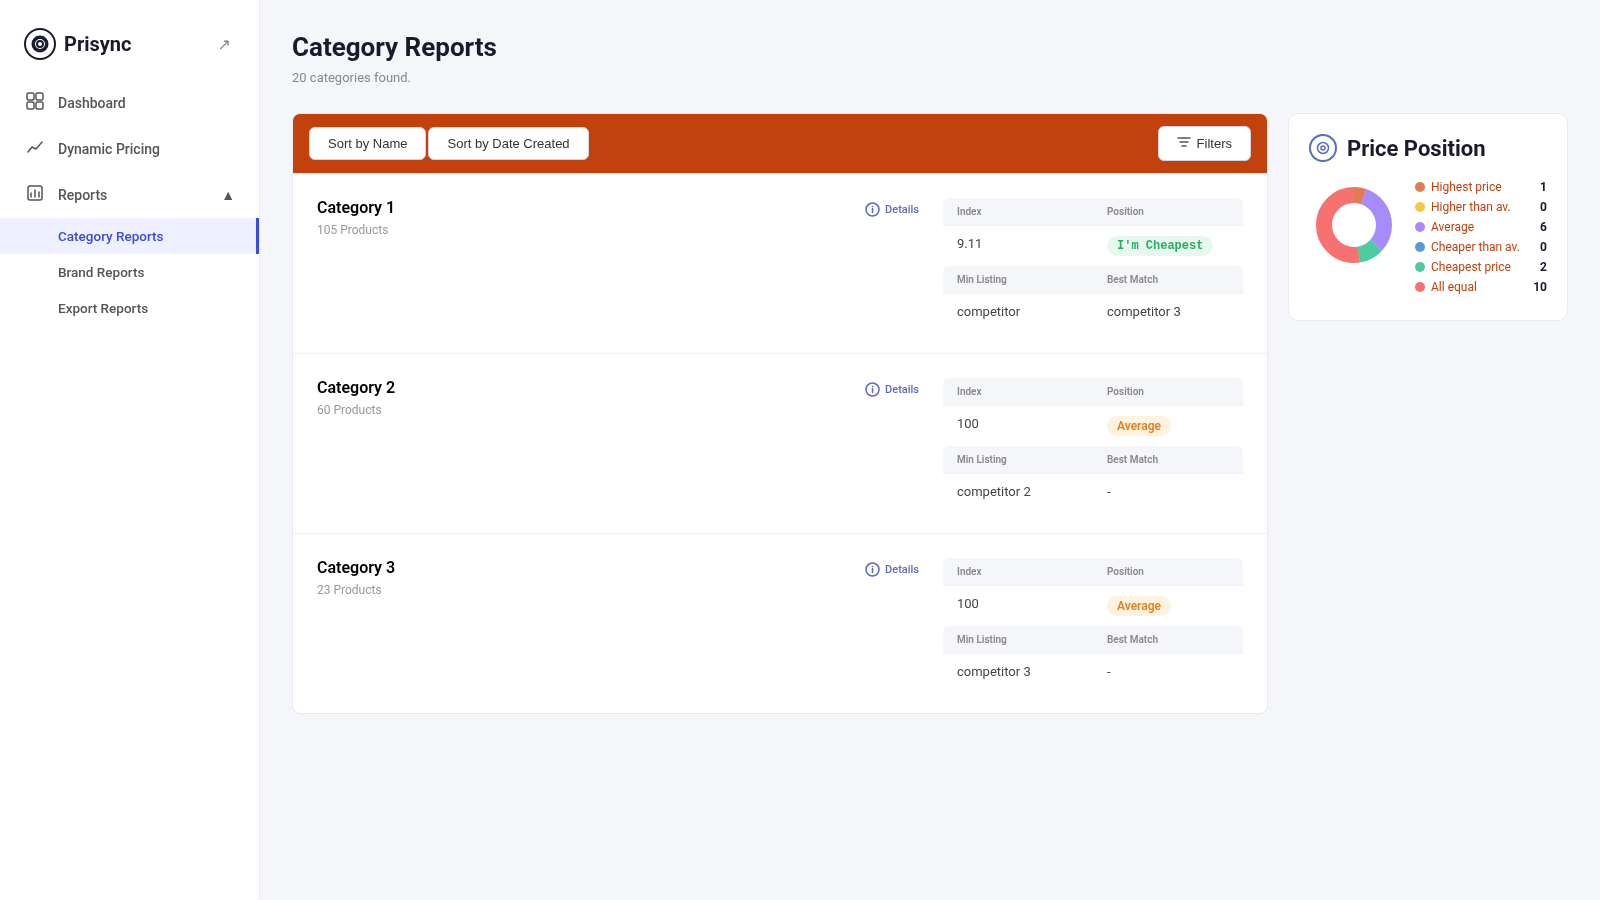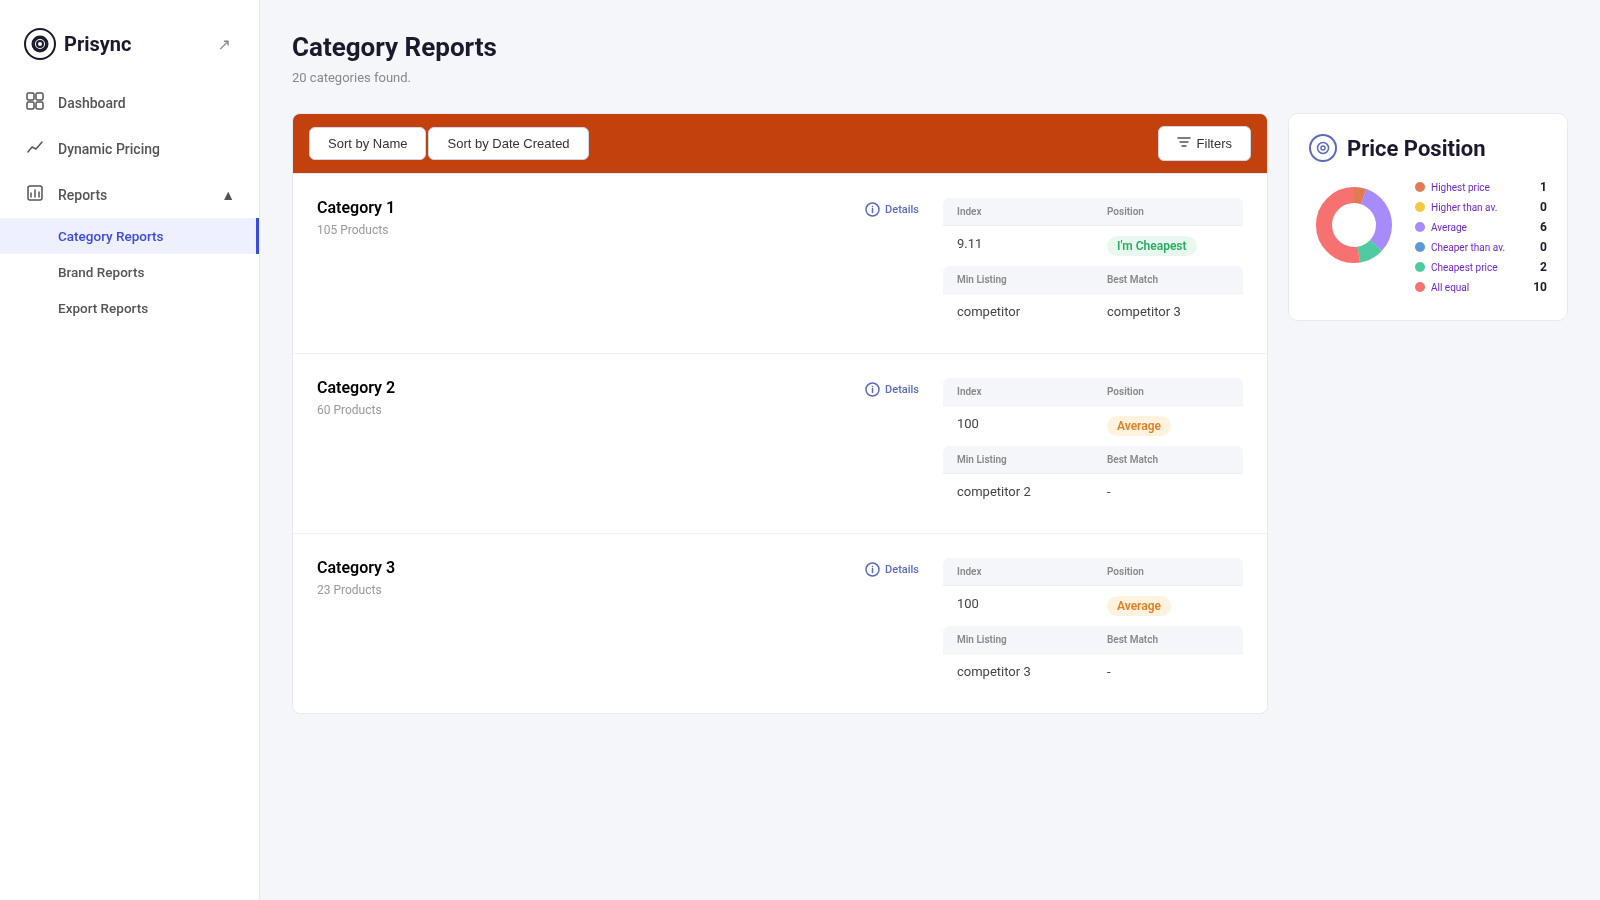--- a/index.html
+++ b/index.html
@@ -199,21 +199,21 @@
       font-size: 13px;
       color: #444;
     }
     .badge {
       display: inline-block;
       padding: 3px 10px;
       border-radius: 12px;
       font-size: 12px;
       font-weight: 600;
     }
-    .badge-green { background: #e8f8f0; color: #27ae60; }
+    .badge-green { background: #e8f8f0; color: #27ae60; font-family: Liberation Mono, monospace; }
     .badge-orange { background: #fff3e0; color: #e67e22; }
 
     
     .price-position-widget {
       width: 280px;
       flex-shrink: 0;
       background: #fff;
       border: 1px solid #e8eaf0;
       border-radius: 10px;
       padding: 20px;
@@ -251,22 +251,22 @@
     }
     .legend-left {
       display: flex; align-items: center; gap: 6px;
     }
     .legend-dot {
       width: 10px; height: 10px;
       border-radius: 50%;
       flex-shrink: 0;
     }
     .legend-label {
-      font-size: 10px;
-      color: #6d28d9;
+      font-size: 12px;
+      color: #c2410c;
     }
     .legend-value {
       font-size: 12px;
       font-weight: 700;
       color: #1a1a2e;
     }
 
     
     .toolbar-categories-wrapper {
       flex: 1;

